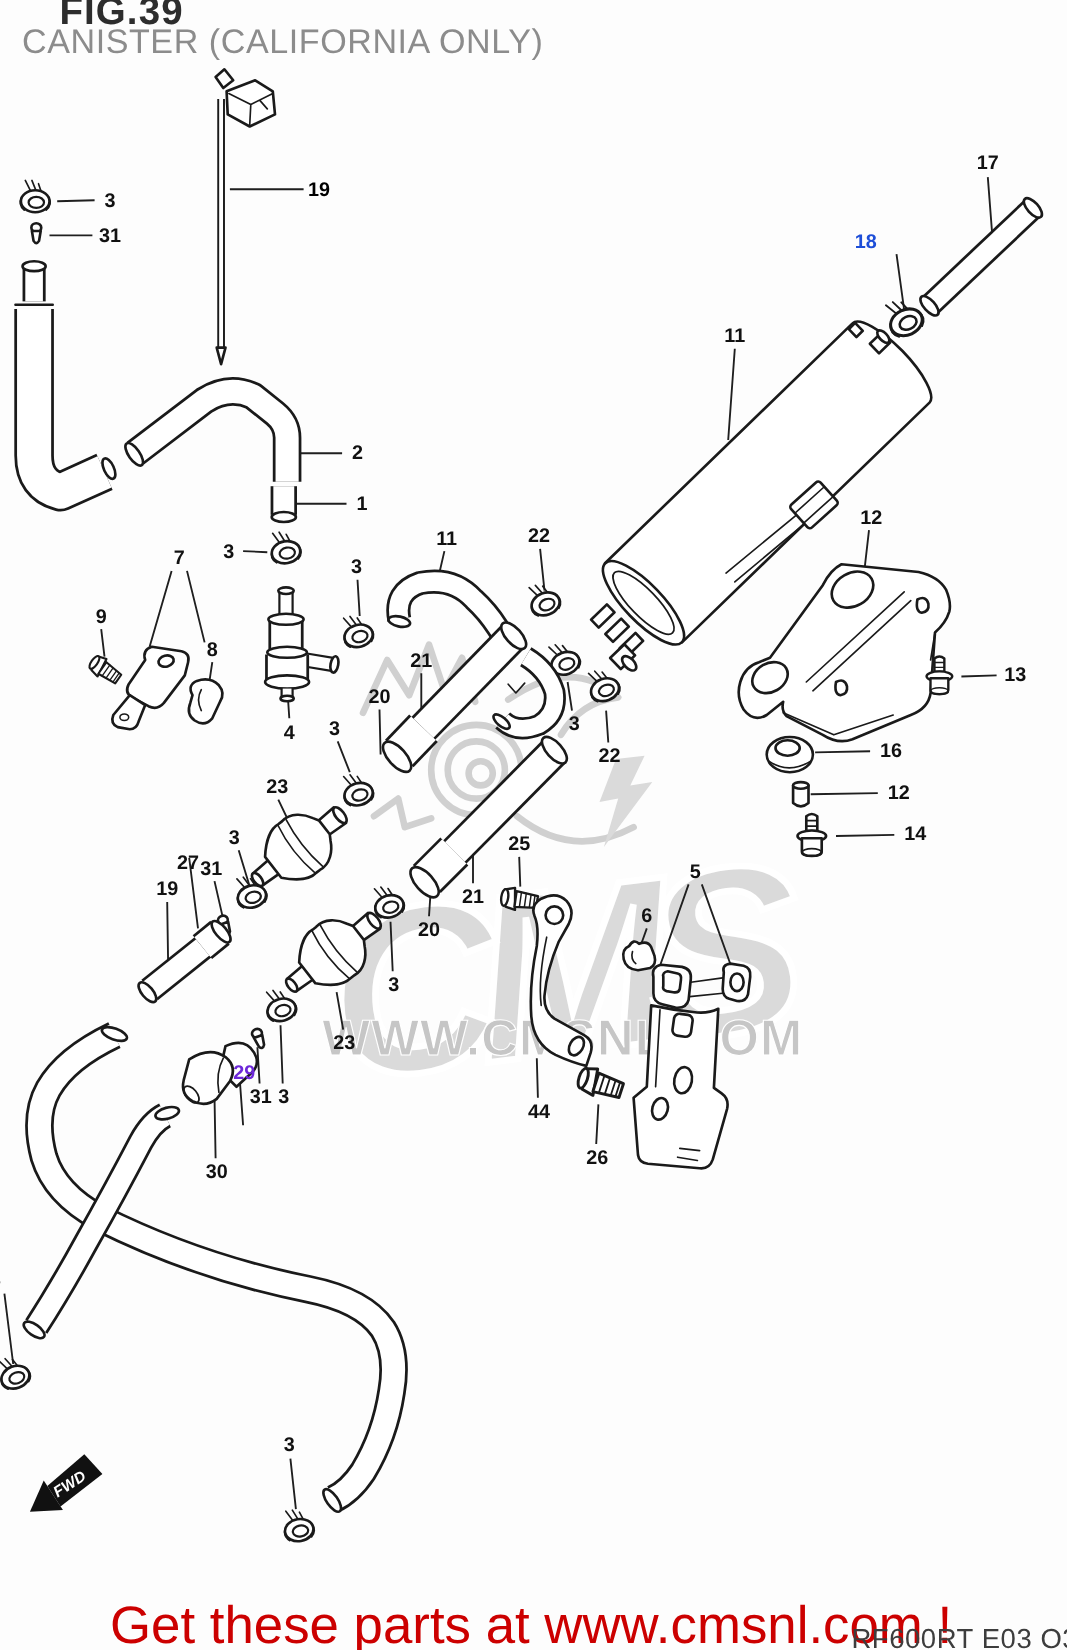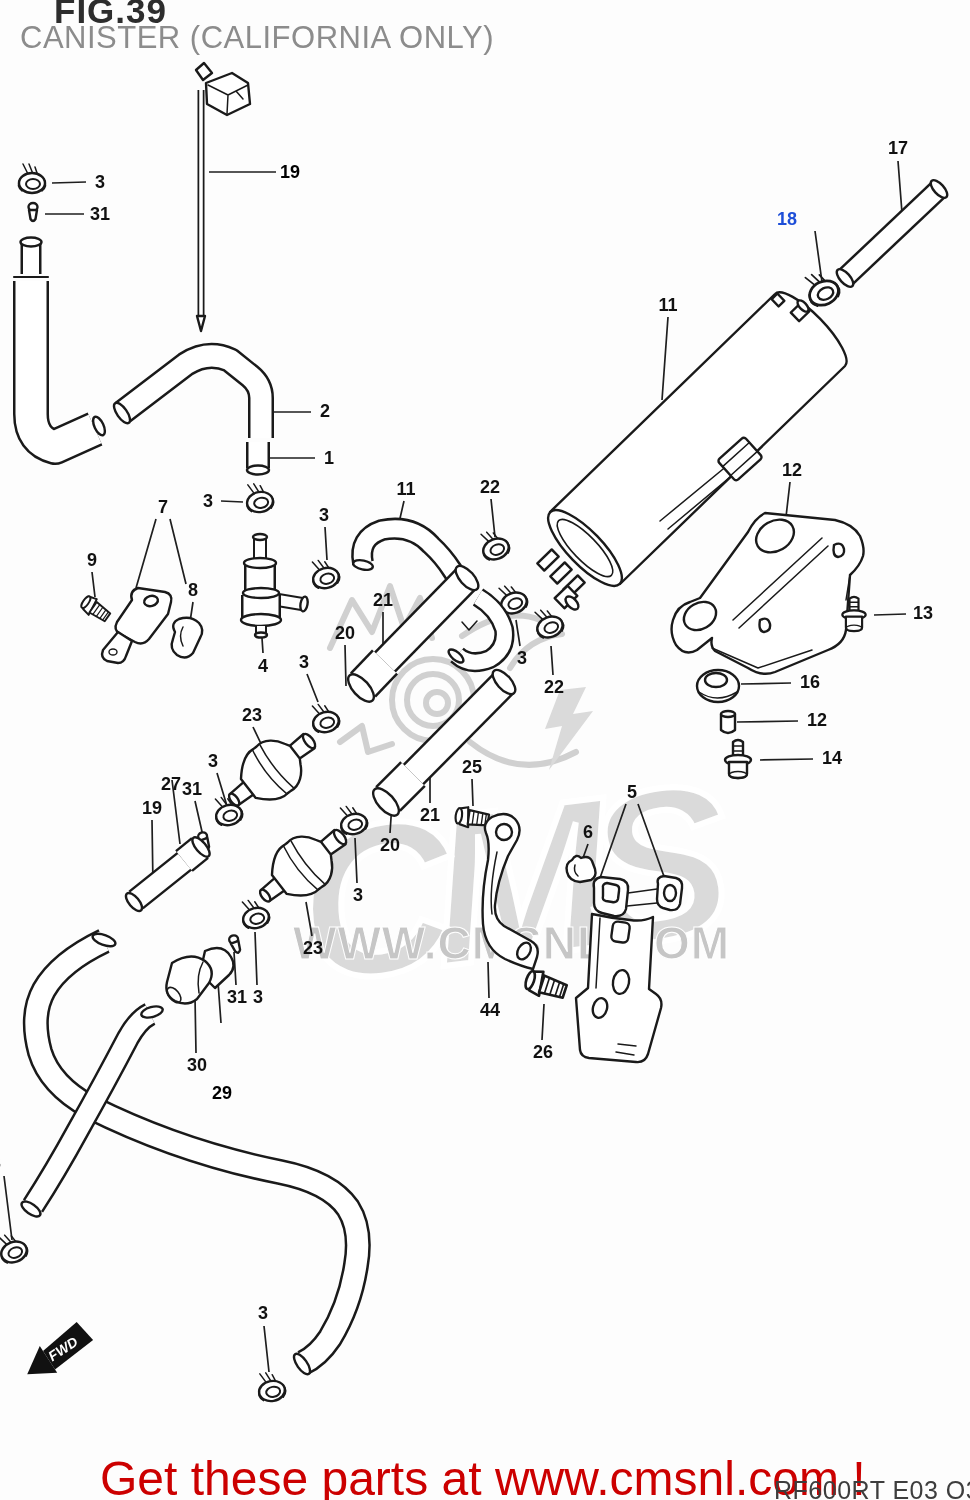--- a/index.html
+++ b/index.html
@@ -367,21 +367,21 @@
       <div class="plabel" style="left: 632px; top: 792px; color: rgb(17, 17, 17);">5</div>
       <div class="plabel" style="left: 152px; top: 808px; color: rgb(17, 17, 17);">19</div>
       <div class="plabel" style="left: 430px; top: 815px; color: rgb(17, 17, 17);">21</div>
       <div class="plabel" style="left: 588px; top: 832px; color: rgb(17, 17, 17);">6</div>
       <div class="plabel" style="left: 390px; top: 845px; color: rgb(17, 17, 17);">20</div>
       <div class="plabel" style="left: 358px; top: 895px; color: rgb(17, 17, 17);">3</div>
       <div class="plabel" style="left: 313px; top: 948px; color: rgb(17, 17, 17);">23</div>
       <div class="plabel" style="left: 237px; top: 997px; color: rgb(17, 17, 17);">31</div>
       <div class="plabel" style="left: 258px; top: 997px; color: rgb(17, 17, 17);">3</div>
       <div class="plabel" style="left: 490px; top: 1010px; color: rgb(17, 17, 17);">44</div>
-      <div class="plabel" style="left: 222px; top: 1093px; color: #000000;">29</div>
+      <div class="plabel" style="left: 222px; top: 975px; color: #6d28d9;">29</div>
       <div class="plabel" style="left: 543px; top: 1052px; color: rgb(17, 17, 17); text-align: center;">26</div>
       <div class="plabel" style="left: 197px; top: 1065px; color: rgb(17, 17, 17);">30</div>
       <div class="plabel" style="left: -4px; top: 1163px; color: rgb(17, 17, 17);">3</div>
       <div class="plabel" style="left: 263px; top: 1313px; color: rgb(17, 17, 17);">3</div>
     </div>
 
 <div id="fig-title">FIG.39</div>
 <div id="fig-subtitle" style="color: rgb(140, 140, 140);">CANISTER (CALIFORNIA ONLY)</div>
 
 <div id="promo" style="color: rgb(204, 0, 0);">Get these parts at www.cmsnl.com !</div>

